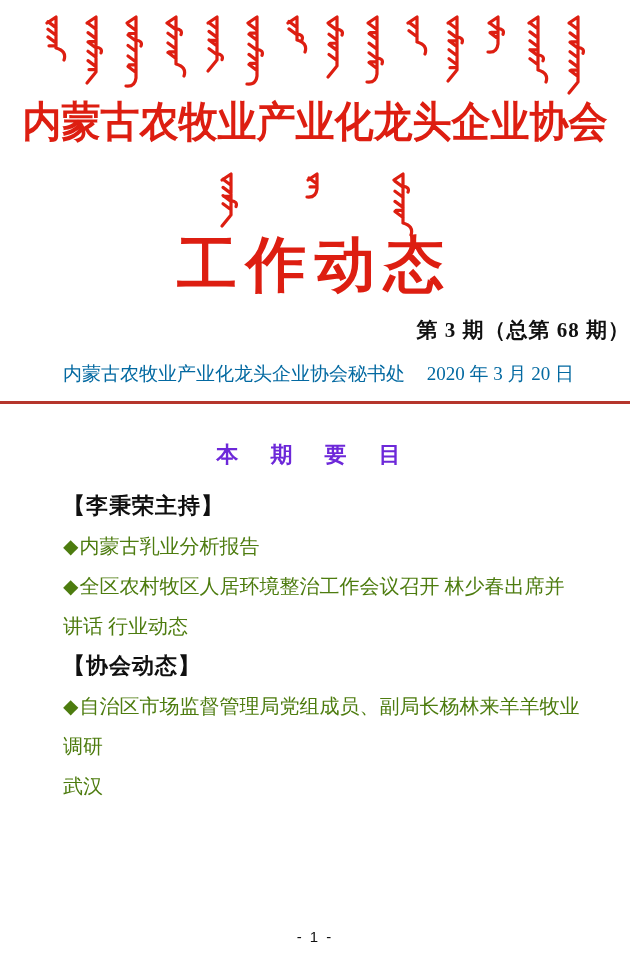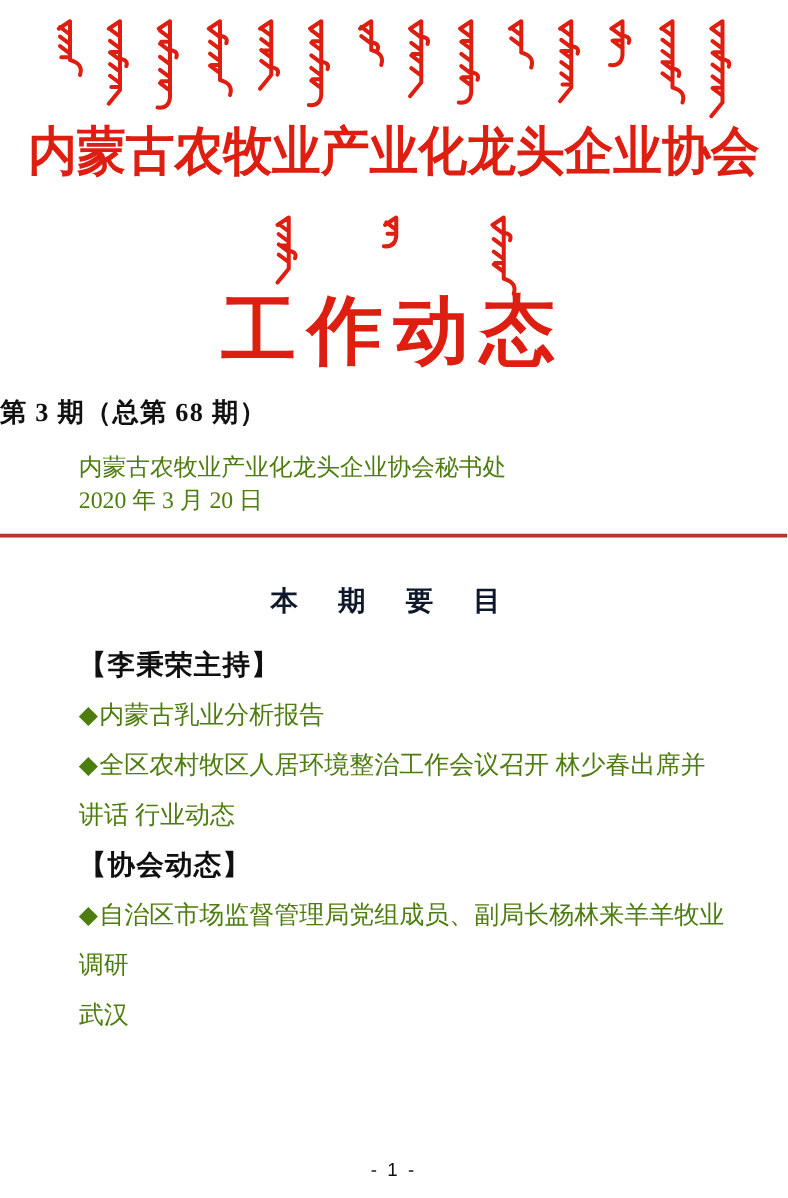--- a/index.html
+++ b/index.html
@@ -47,50 +47,49 @@
     text-align:center;
     font-size:60px;
     font-weight:bold;
     letter-spacing:9px;
     line-height:1.0;
     white-space:nowrap;
   }
   
   .issue-line{
     margin-top:21px;
-    text-align:left;
+    text-align:right;
     font-size:21px;
     font-weight:bold;
     color:#111111;
     letter-spacing:1px;
   }
   
   .info-row{
     display:flex;
     justify-content:space-between;
     margin:17px 56px 0 63px;
     font-size:19px;
-    color:#4d7c0f;
-    white-space:nowrap;
-    flex-direction:column;
+    color:#0369a1;
+    white-space:nowrap;
   }
   
   .red-rule{
     margin-top:14px;
     width:100%;
     height:3px;
     border:none;
   }
   
   .toc-title{
     margin-top:36px;
     text-align:center;
     font-size:22px;
     font-weight:bold;
-    color:#0f172a;
+    color:#6d28d9;
     letter-spacing:13px;
     font-family:"Liberation Sans","DejaVu Sans",sans-serif;
   }
   .toc{
     margin:16px 50px 0 63px;
   }
   .toc-line{
     height:40px;
     line-height:40px;
     font-size:20px;

